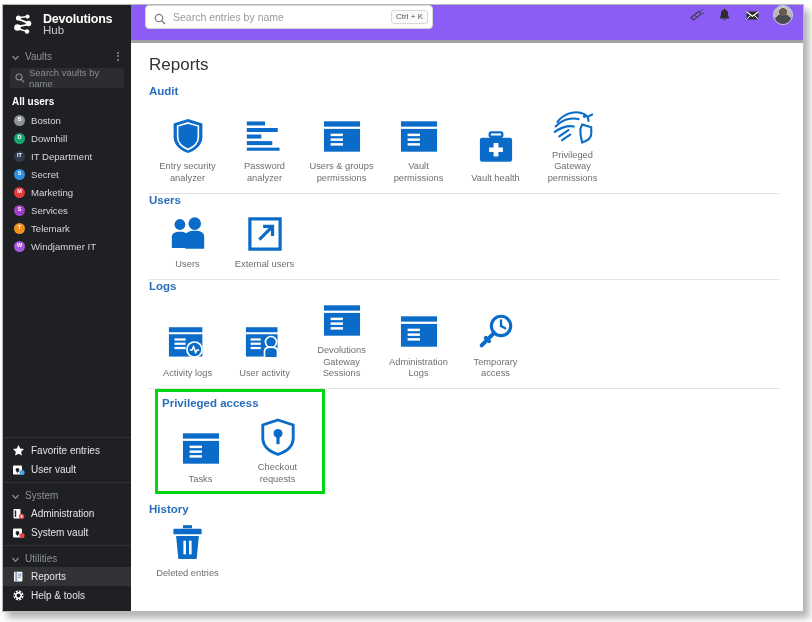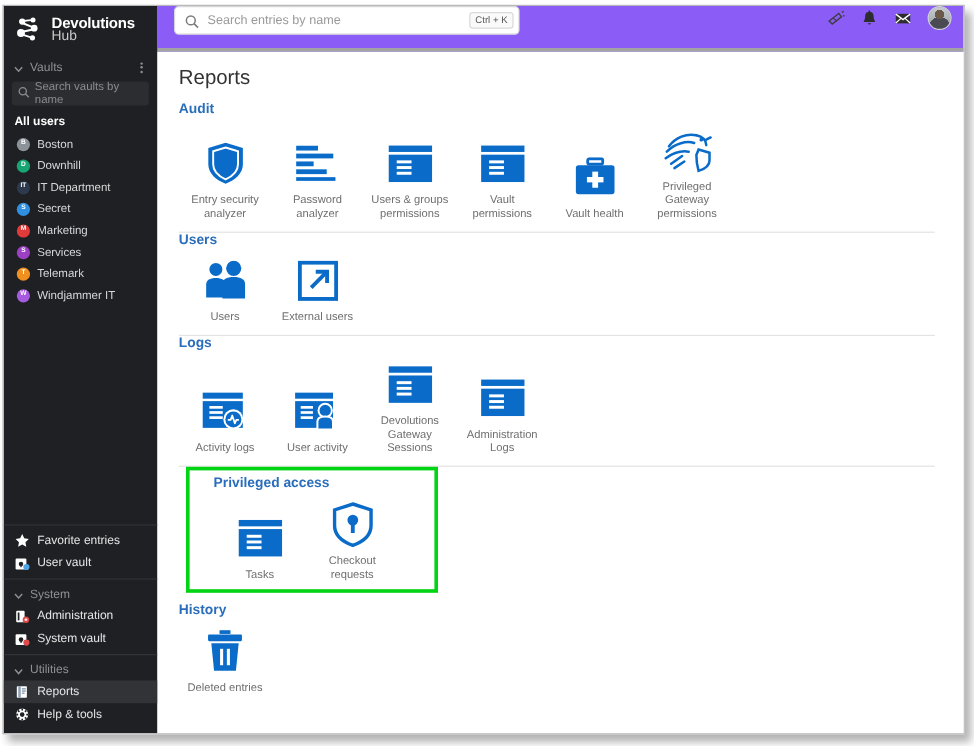--- a/index.html
+++ b/index.html
@@ -160,24 +160,24 @@
   .tile .tlabel {
     font-size: 9.3px; color:#6f6f6f; text-align:center; line-height: 1.22;
     white-space: pre-line;
   }
   .divider { height:1px; background:#e3e3e3; margin: 9px 24px 0 0; }
 
   
   .hl-wrap {
     border: 3px solid #00d413;
     margin-left: 6px;
-    padding-left: 20px;
+    padding-left: 4px;
     padding-top: 5px;
     padding-bottom: 6px;
-    width: 210px;
+    width: 170px;
   }
 </style>
 </head>
 <body>
 
 <div id="window">
 
   <div id="sidebar">
 
     <div class="logo-row">
@@ -566,20 +566,32 @@
                     <rect x="1" y="1" width="38" height="5.6" fill="#0a6cc8"></rect>
                     <rect x="1" y="9" width="38" height="24" fill="#0a6cc8"></rect>
                     <rect x="8" y="14" width="13" height="2.6" fill="#fff"></rect>
                     <rect x="8" y="19" width="13" height="2.6" fill="#fff"></rect>
                     <rect x="8" y="24" width="13" height="2.6" fill="#fff"></rect>
                   </svg>
                 </div>
                 <div class="tlabel">Administration
 Logs</div>
               </div>
+              <div class="tile">
+                <div class="ticon">
+                  <svg viewBox="0 0 40 38" width="37" height="35">
+                    <circle cx="26" cy="13" r="10.5" fill="none" stroke="#0a6cc8" stroke-width="3.4"></circle>
+                    <path d="M26 7 V13 L30.5 15.5" stroke="#0a6cc8" stroke-width="2.6" fill="none" stroke-linecap="round"></path>
+                    <path d="M18.5 20.5 L5 34" stroke="#0a6cc8" stroke-width="4.4" stroke-linecap="round"></path>
+                    <path d="M9.5 26 L13 29.5" stroke="#0a6cc8" stroke-width="4.4" stroke-linecap="round"></path>
+                  </svg>
+                </div>
+                <div class="tlabel">Temporary
+access</div>
+              </div>
             </div>
             <div class="divider"></div>
           </div>
           <div class="group">
             <div class="hl-wrap" style="border-color: rgb(0, 212, 19);">
               <div class="group-title">Privileged access</div>
               <div class="tiles">
                 <div class="tile">
                   <div class="ticon">
                     <svg viewBox="0 0 40 34" width="38" height="33">

